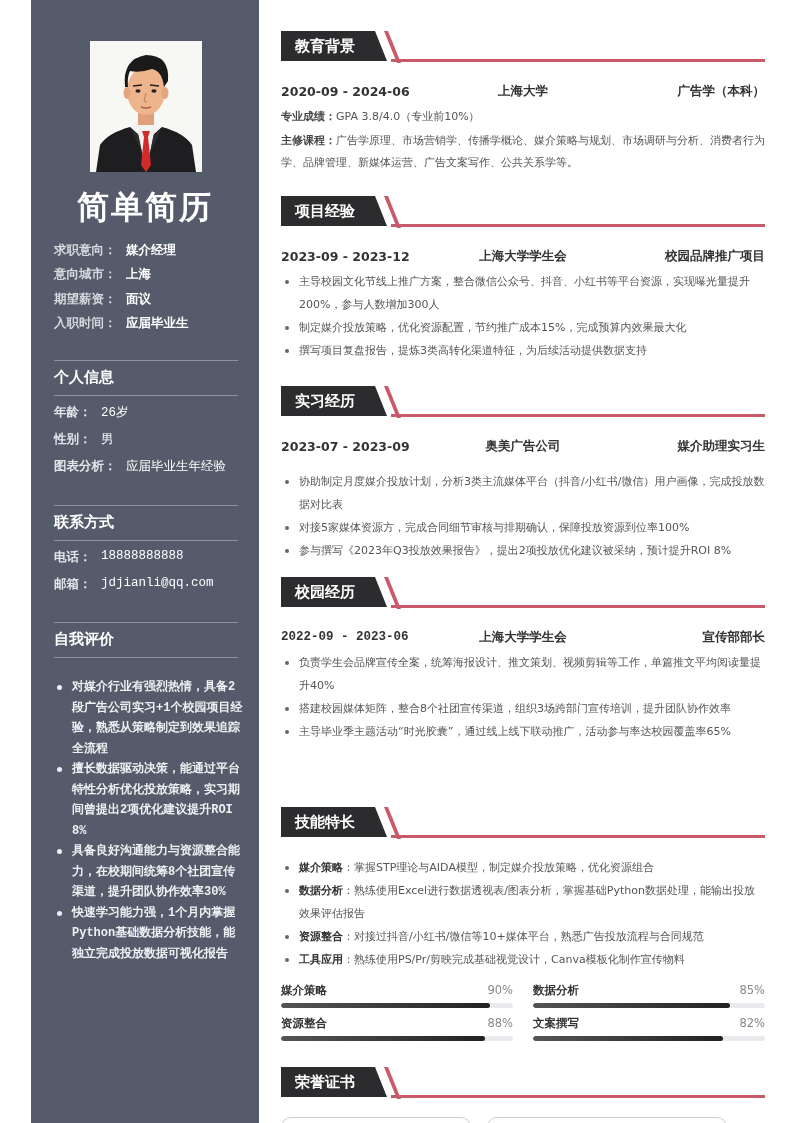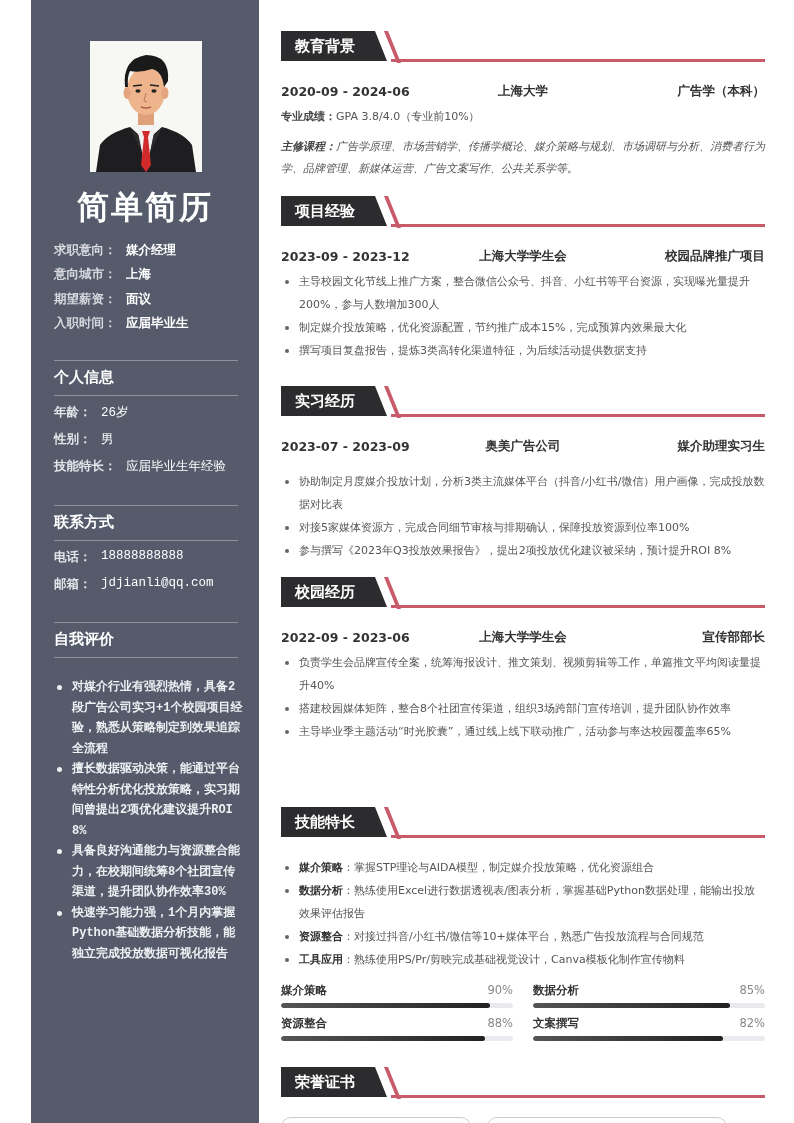--- a/index.html
+++ b/index.html
@@ -122,21 +122,21 @@
       <div style="height:8px"></div>
       <div class="side-row">
         <span class="k">年龄：</span>
         <span class="v">26岁</span>
       </div>
       <div class="side-row">
         <span class="k">性别：</span>
         <span class="v">男</span>
       </div>
       <div class="side-row">
-        <span class="k" style="min-width:72px">技能特长：</span>
+        <span class="k" style="min-width:72px">图表分析：</span>
         <span class="v">应届毕业生年经验</span>
       </div>
     </div>
 
     <div class="side-section" style="top:505px;">
       <div class="side-head">联系方式</div>
       <div style="height:8px"></div>
       <div class="side-row">
         <span class="k">电话：</span>
         <span class="v">18888888888</span>
@@ -166,21 +166,21 @@
       <div class="line"></div>
     </div>
     <div class="row3" style="margin-top:18px;">
       <span class="l">2020-09 - 2024-06</span>
       <span class="c">上海大学</span>
       <span class="r">广告学（本科）</span>
     </div>
     <div class="line-text" style="margin-top:3px;">
       <b>专业成绩：</b><span>GPA 3.8/4.0（专业前10%）</span>
     </div>
-    <div class="line-text" style="margin-top:8px;font-style:italic;">
+    <div class="line-text" style="margin-top:2px;">
       <b>主修课程：</b><span>广告学原理、市场营销学、传播学概论、媒介策略与规划、市场调研与分析、消费者行为学、品牌管理、新媒体运营、广告文案写作、公共关系学等。</span>
     </div>
   </section>
 
   <section class="sec" style="top:196px;">
     <div class="sec-head">
       <div class="tab"></div>
       <span class="tab-text">项目经验</span>
       <div class="slash"></div>
       <div class="line"></div>
@@ -216,21 +216,21 @@
     </ul>
   </section>
 
   <section class="sec" style="top:577px;">
     <div class="sec-head">
       <div class="tab"></div>
       <span class="tab-text">校园经历</span>
       <div class="slash"></div>
       <div class="line"></div>
     </div>
-    <div class="row3" style="margin-top:18px;">
+    <div class="row3" style="margin-top:18px;font-family:Liberation Mono, monospace;">
       <span class="l">2022-09 - 2023-06</span>
       <span class="c">上海大学学生会</span>
       <span class="r">宣传部部长</span>
     </div>
     <ul class="bul" style="margin-top:2px;">
       <li>负责学生会品牌宣传全案，统筹海报设计、推文策划、视频剪辑等工作，单篇推文平均阅读量提升40%</li>
       <li>搭建校园媒体矩阵，整合8个社团宣传渠道，组织3场跨部门宣传培训，提升团队协作效率</li>
       <li>主导毕业季主题活动“时光胶囊”，通过线上线下联动推广，活动参与率达校园覆盖率65%</li>
     </ul>
   </section>

